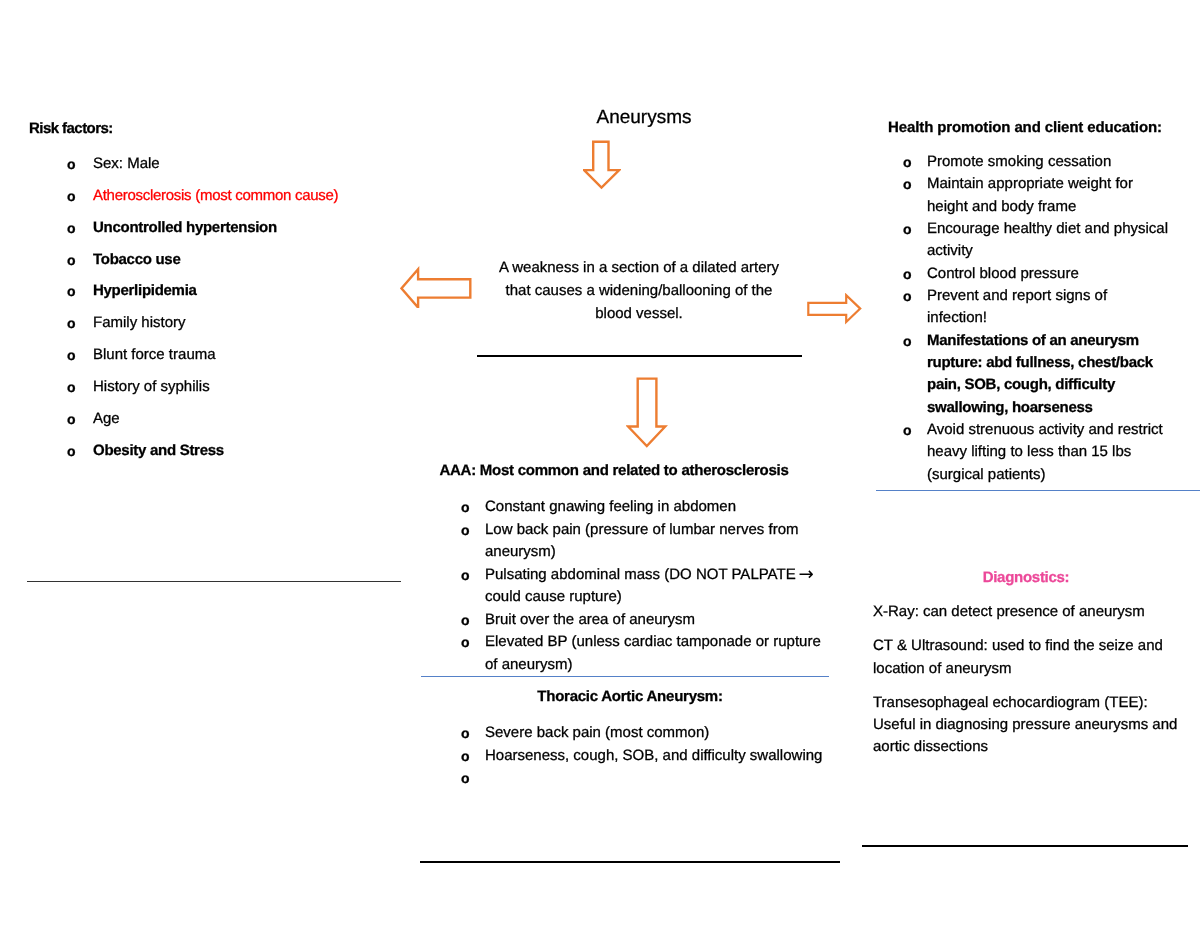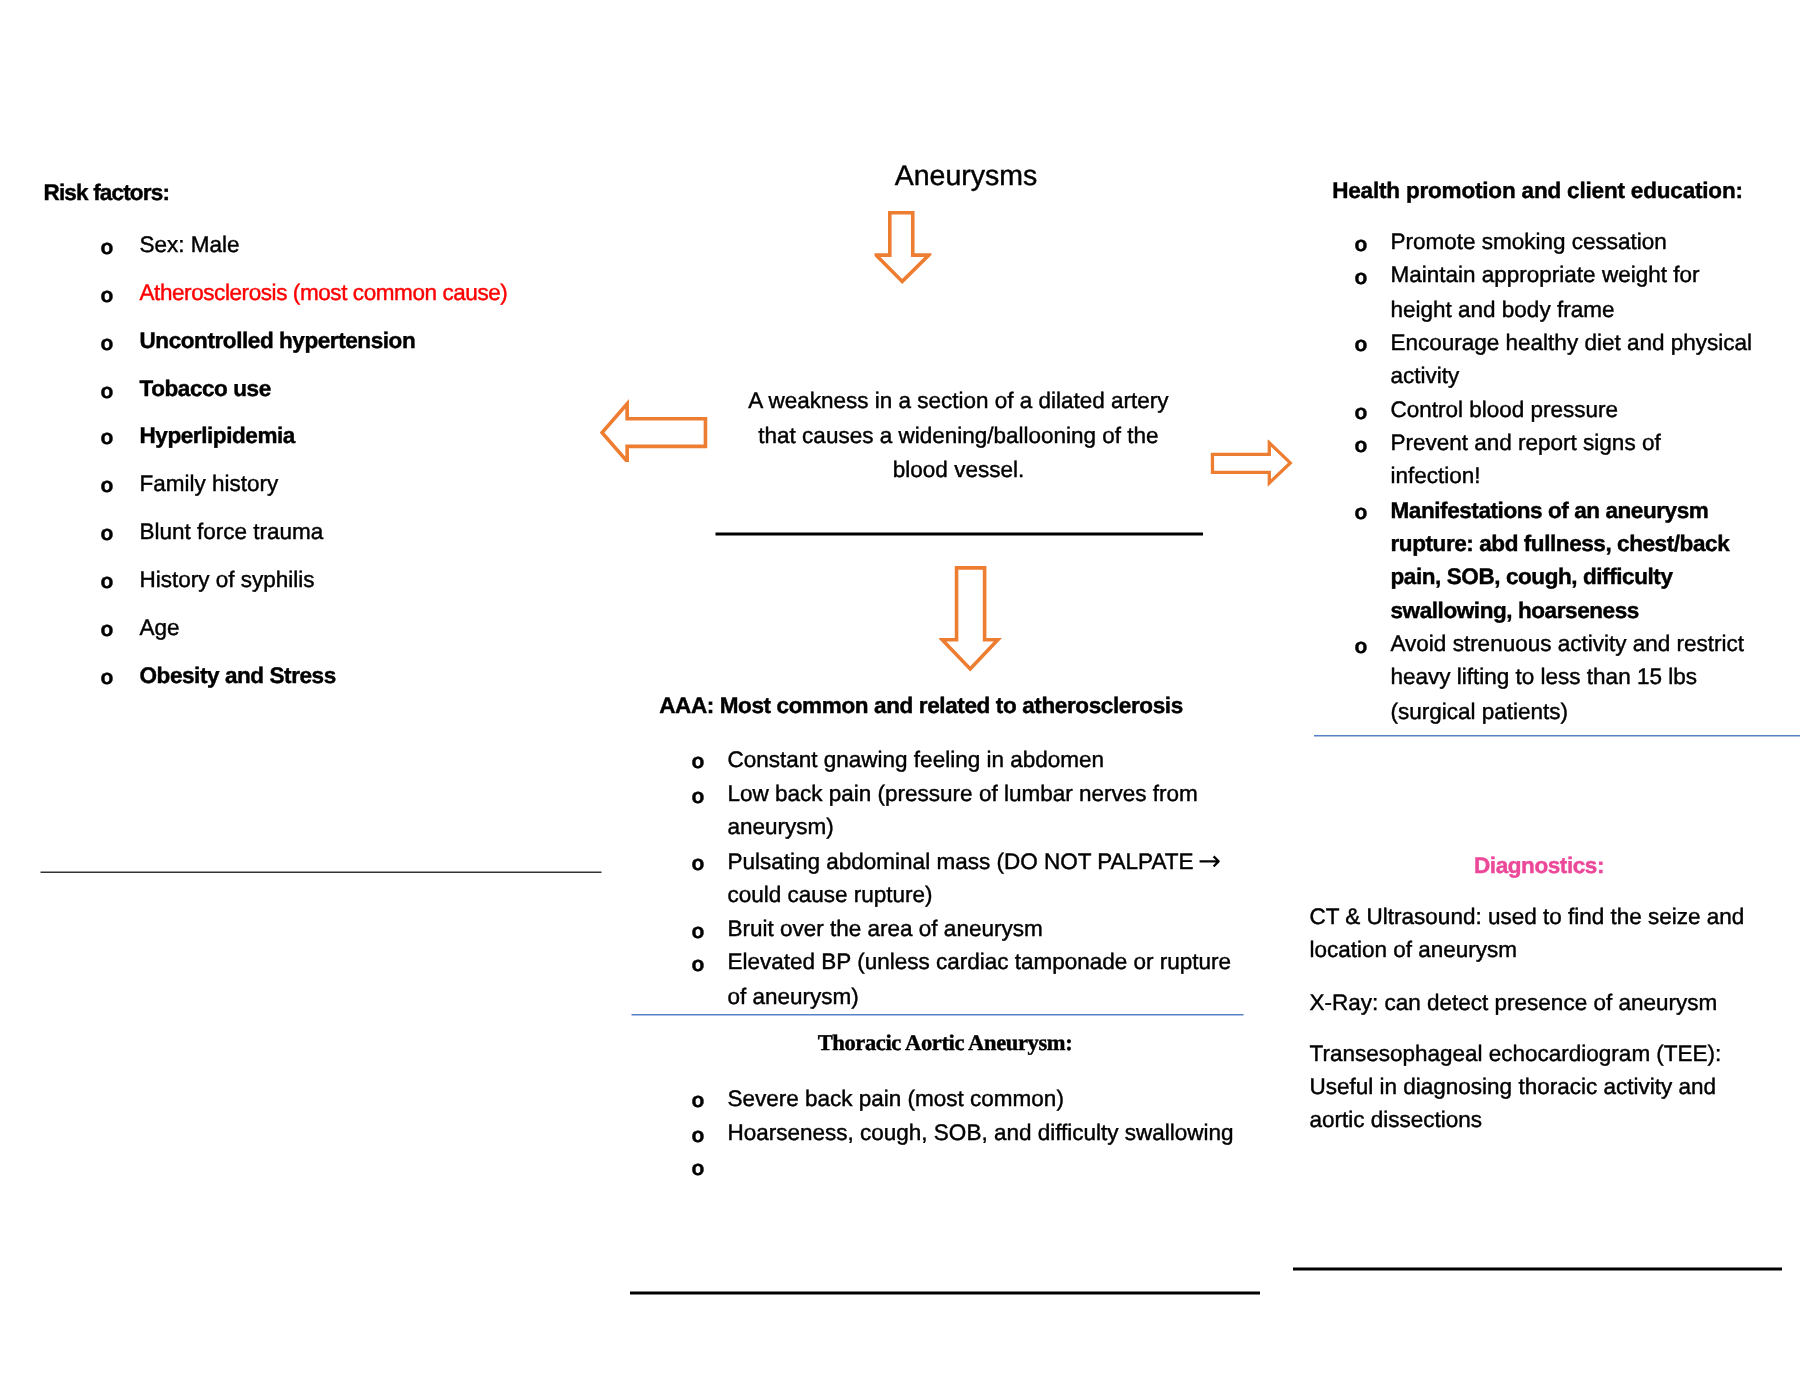--- a/index.html
+++ b/index.html
@@ -23,21 +23,21 @@
   
   #title{left:0;top:107px;width:1200px;text-align:center;font-weight:normal;font-size:19px;margin-left:44px;}
   #def-text{left:493px;top:256px;width:292px;text-align:center;font-size:15px;line-height:23px;}
   #arrow-top{left:582.6px;top:140.3px;}
   #arrow-left{left:400px;top:266px;}
   #arrow-right{left:806px;top:293px;}
   #rule-center-top{left:477px;top:355.3px;width:325px;}
   #arrow-mid{left:625.8px;top:376.5px;width:44px;height:74px;}
   #aaa-head{left:414px;top:462px;width:400px;text-align:center;font-weight:bold;font-size:15px;letter-spacing:-0.25px;}
   #rule-center-blue{left:421px;top:675.8px;width:408px;}
-  #thor-head{left:440px;top:688px;width:380px;text-align:center;font-weight:bold;font-size:15px;letter-spacing:-0.24px;font-family:Liberation Serif, serif;}
+  #thor-head{left:440px;top:688px;width:380px;text-align:center;font-weight:bold;font-size:15px;letter-spacing:-0.24px;}
   #rule-center-bottom{left:420px;top:861.3px;width:420px;}
 
   
   #right-head{left:860px;top:119px;width:330px;text-align:center;font-weight:bold;font-size:15px;letter-spacing:-0.12px;}
   #rule-right-blue{left:876px;top:489.5px;width:324px;}
   #diag-head{left:861px;top:569px;width:330px;text-align:center;font-weight:bold;font-size:15px;color:#ec4899;letter-spacing:-0.28px;}
   #diag-body{left:873px;top:601px;width:306px;font-size:15px;line-height:22.3px;}
   #diag-body p{margin:0 0 12.0px 0;}
   #rule-right-bottom{left:862px;top:844.9px;width:326px;}
 
@@ -119,17 +119,17 @@
     <li><span class="bul">o</span><span>Encourage healthy diet and physical activity</span></li>
     <li><span class="bul">o</span><span>Control blood pressure</span></li>
     <li><span class="bul">o</span><span>Prevent and report signs of infection!</span></li>
     <li><span class="bul">o</span><span class="bold">Manifestations of an aneurysm rupture: abd fullness, chest/back pain, SOB, cough, difficulty swallowing, hoarseness</span></li>
     <li><span class="bul">o</span><span>Avoid strenuous activity and restrict heavy lifting to less than 15 lbs (surgical patients)</span></li>
   </ul>
 <div class="abs rule blue" id="rule-right-blue"></div>
 
 <div class="abs" id="diag-head">Diagnostics:</div>
 <div class="abs" id="diag-body">
+    <p>X-Ray: can detect presence of aneurysm</p>
     <p>CT &amp; Ultrasound: used to find the seize and location of aneurysm</p>
-    <p>X-Ray: can detect presence of aneurysm</p>
-    <p>Transesophageal echocardiogram (TEE): Useful in diagnosing thoracic activity and aortic dissections</p>
+    <p>Transesophageal echocardiogram (TEE): Useful in diagnosing pressure aneurysms and aortic dissections</p>
   </div>
 <div class="abs rule black" id="rule-right-bottom"></div>
 
 </body></html>

